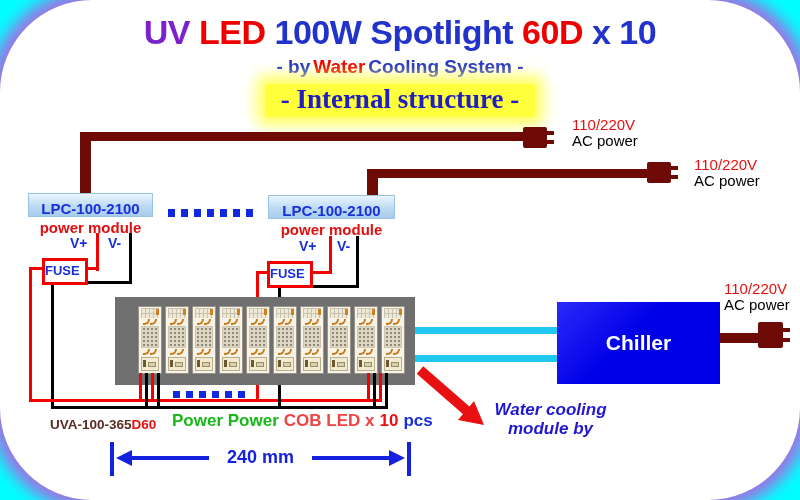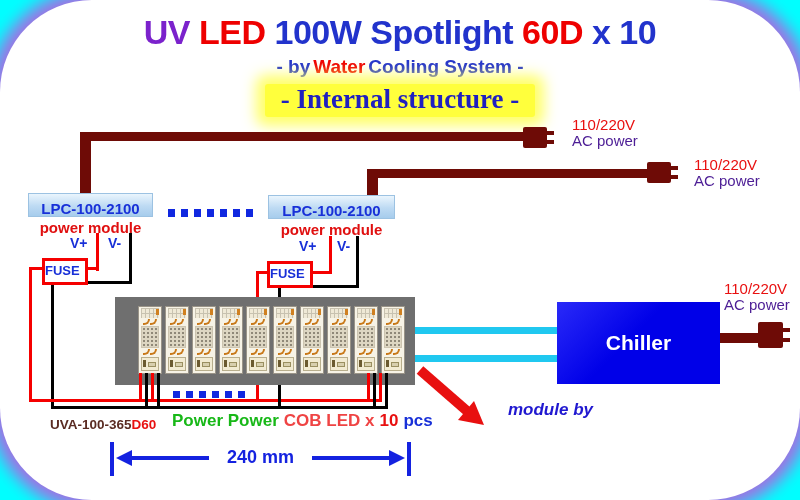--- a/index.html
+++ b/index.html
@@ -32,21 +32,21 @@
   .c3h{left:718px;top:333px;width:42px;height:10px;}
   .plug{position:absolute;background:#6E0B06;border-radius:2px;}
   .plug .prong{position:absolute;left:100%;width:7px;height:4px;background:#6E0B06;}
   .plug .p1{top:4px;} .plug .p2{top:13px;}
   .plug1{left:523px;top:127px;width:24px;height:21px;}
   .plug2{left:647px;top:162px;width:24px;height:21px;}
   .plug3{left:758px;top:322px;width:25px;height:26px;}
   .plug3 .p1{top:6px;} .plug3 .p2{top:16px;}
   .aclabel{position:absolute;font-weight:normal;font-size:15px;line-height:1.05;white-space:nowrap;}
   .aclabel .volt{color:#E81010;display:block;}
-  .aclabel .acp{color:#4c1d95;display:block;}
+  .aclabel .acp{color:#000000;display:block;}
   .ac1{left:572px;top:117px;} .ac2{left:694px;top:157px;} .ac3{left:724px;top:281px;}
 
   
   .pmod{position:absolute;width:125px;height:24px;text-align:center;
         background:linear-gradient(180deg,#EAF5FD 0%,#BDDAF3 55%,#A6CCEC 100%);
         border:1px solid #9CC2E2;box-sizing:border-box;
         font-weight:bold;font-size:15px;line-height:1.25;padding-top:6px;}
   .pmod .l1{color:#1830D8;display:block;}
   .pmod .l2{color:#E01010;display:block;}
   .m1{left:28px;top:193px;} .m2{left:268px;top:195px;width:127px;}
@@ -371,20 +371,21 @@
     <div class="tube tu2"></div>
     <div class="chiller">
       <span>Chiller</span>
     </div>
 
     <svg class="redarrow" viewBox="0 0 90 72">
       <line x1="12" y1="8" x2="59" y2="49" stroke="#E81010" stroke-width="10"></line>
       <polygon points="76,63 50,58 66,39" fill="#E81010"></polygon>
     </svg>
     <div class="waternote">
+      <div>Water cooling</div>
       <div>module by</div>
     </div>
 
     <div class="uva">
       <span class="model">UVA-100-365</span><span class="suffix">D60</span>
     </div>
     <div class="hpline">
       <span class="hp">Power Power</span><span class="cob">COB LED x</span><span class="hn">10</span><span class="pcs">pcs</span>
     </div>
 

